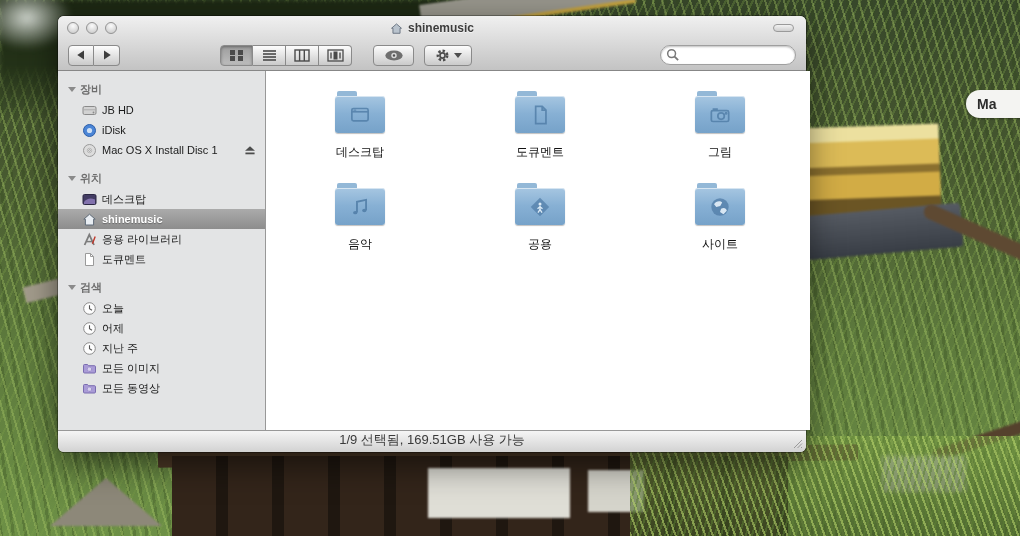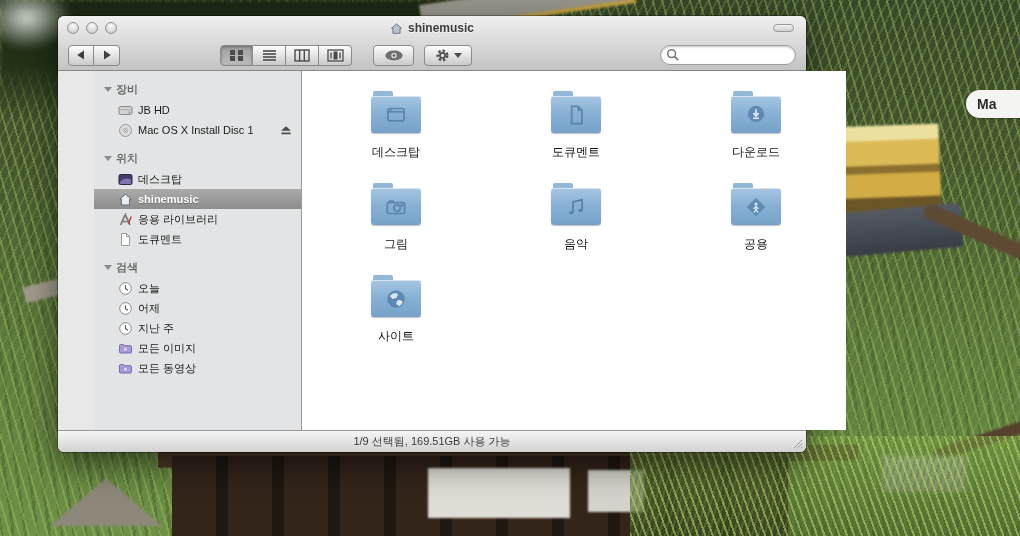--- a/index.html
+++ b/index.html
@@ -74,21 +74,21 @@
   .seg.mid { border-left:none; }
   .seg.last { border-left:none; border-radius:0 4px 4px 0; }
   .seg.on { background:linear-gradient(180deg,#9d9d9d,#bdbdbd); box-shadow:inset 0 1px 3px rgba(0,0,0,.35); }
   #ql-btn { position:absolute; left:315px; width:41px; border-radius:4px; }
   #act-btn { position:absolute; left:366px; width:48px; border-radius:4px; gap:3px; }
   #search-box { position:absolute; right:10px; width:136px; height:20px; border-radius:10px;
     background:#fff; border:1px solid #9f9f9f; box-shadow:inset 0 1px 2px rgba(0,0,0,.25);
     display:flex; align-items:center; padding-left:5px; }
   #search-input { border:none; outline:none; background:transparent; width:105px; font-size:11px; }
   
-  #wbody { flex:1; display:flex; min-height:0;padding-left:36px; }
+  #wbody { flex:1; display:flex; min-height:0; }
   #sidebar { width:208px; flex:0 0 208px; background:#e3e4e5; border-right:1px solid #989898;
     font-size:11px; color:#1a1a1a; padding-top:8px; overflow:hidden; }
   .shead { display:flex; align-items:center; gap:4px; padding:3px 0 3px 10px; color:#6e6e6e; font-weight:bold; }
   .tri { width:0; height:0; border-left:4px solid transparent; border-right:4px solid transparent; border-top:5px solid #8a8a8a; }
   .srow { display:flex; align-items:center; gap:5px; height:20px; padding-left:24px; position:relative; }
   .srow.sel { background:linear-gradient(180deg,#ababab,#8d8d8d); color:#fff; font-weight:bold;
     text-shadow:0 1px 1px rgba(0,0,0,.3); }
   .sic { width:15px; height:15px; flex:0 0 15px; display:flex; }
   .sgap { height:8px; }
   .eject { position:absolute; right:8px; top:3px; width:14px; height:14px; }
@@ -102,21 +102,21 @@
     background:#93b8d7; }
   .fbody { position:absolute; left:0; top:6px; width:50px; height:37px; border-radius:3px;
     background:linear-gradient(180deg,#a6c6e1 0%,#87b0d4 48%,#76a2c9 100%);
     box-shadow:inset 0 1px 0 rgba(255,255,255,.55), 0 1px 1px rgba(0,0,0,.25);
     display:flex; align-items:center; justify-content:center; }
   .flabel { margin-top:3px; font-size:12px; color:#111; padding:0 7px; border-radius:8px; line-height:16px; }
   .cell.sel .flabel { background:#c6c6c6; }
   
   #statusbar { height:22px; flex:0 0 22px; border-top:1px solid #989898; border-radius:0 0 6px 6px;
     background:linear-gradient(180deg,#f5f5f5,#d2d2d2); position:relative;
-    display:flex; align-items:center; justify-content:center; font-size:11px; color:#3a3a3a; }
+    display:flex; align-items:flex-start; justify-content:center; font-size:13px; color:#3a3a3a; }
   #grip { position:absolute; right:3px; bottom:3px; }
   svg { display:block; }
 </style>
 </head>
 <body>
 
 <div id="desktop">
   <div class="bg" id="bg-base"></div>
   <div class="bg" id="bg-needles-all"></div>
   <div class="bg" id="bg-forest-top"></div>
@@ -265,20 +265,29 @@
                 <rect x="1" y="3.5" width="13" height="8" rx="1.5" fill="#d2d2d2" stroke="#8a8a8a"></rect>
                 <line x1="1" y1="6.8" x2="14" y2="6.8" stroke="#adadad"></line>
                 <circle cx="11.5" cy="9.5" r=".9" fill="#8a8a8a"></circle>
               </svg>
             </span>
           <span>JB HD</span>
         </div>
         <div class="srow">
           <span class="sic">
               <svg width="15" height="15" viewBox="0 0 15 15">
+                <circle cx="7.5" cy="7.5" r="6" fill="#4b85d6" stroke="#2c5ea8"></circle>
+                <circle cx="7.5" cy="7.5" r="2.6" fill="#cfe0f4"></circle>
+              </svg>
+            </span>
+          <span>iDisk</span>
+        </div>
+        <div class="srow">
+          <span class="sic">
+              <svg width="15" height="15" viewBox="0 0 15 15">
                 <circle cx="7.5" cy="7.5" r="6" fill="#dcdcdc" stroke="#9a9a9a"></circle>
                 <circle cx="7.5" cy="7.5" r="2.2" fill="#f5f5f5" stroke="#b5b5b5"></circle>
                 <circle cx="7.5" cy="7.5" r=".9" fill="#fff" stroke="#9a9a9a"></circle>
               </svg>
             </span>
           <span>Mac OS X Install Disc 1</span>
           <span class="eject">
               <svg width="14" height="14" viewBox="0 0 15 15">
                 <path d="M2.2 8.3l5.3-4.8 5.3 4.8z" fill="#4c4c4c"></path>
                 <rect x="2.6" y="10.2" width="9.8" height="1.9" fill="#4c4c4c"></rect>
@@ -411,37 +420,20 @@
               </div>
             </div>
           <div class="flabel"><span>도큐멘트</span></div>
         </div>
         <div class="cell">
           <div class="tile">
               <div class="ficon">
                 <div class="ftab"></div>
                 <div class="fbody">
             <span>
-                    <svg width="26" height="26" viewBox="0 0 24 24">
-                      <circle cx="12" cy="11" r="7.5" fill="#527ea8" opacity=".75"></circle>
-                      <path d="M12 6.8v5.4M9.6 10.2l2.4 2.6 2.4-2.6" stroke="#dcebf6" stroke-width="1.6" fill="none"></path>
-                      <path d="M9.4 15h5.2" stroke="#dcebf6" stroke-width="1.6"></path>
-                    </svg>
-                  </span>
-          </div>
-              </div>
-            </div>
-          <div class="flabel"><span>다운로드</span></div>
-        </div>
-        <div class="cell">
-          <div class="tile">
-              <div class="ficon">
-                <div class="ftab"></div>
-                <div class="fbody">
-            <span>
                     <svg width="26" height="26" viewBox="0 0 24 24" fill="none" stroke="#4f7ca6" stroke-width="1.6" opacity=".8">
                       <rect x="4" y="8" width="16" height="10" rx="1.5"></rect>
                       <circle cx="13" cy="13" r="3"></circle>
                       <path d="M6 8V6.5h3.2V8"></path>
                       <circle cx="17.6" cy="10.4" r=".6" fill="#4f7ca6"></circle>
                     </svg>
                   </span>
           </div>
               </div>
             </div>

